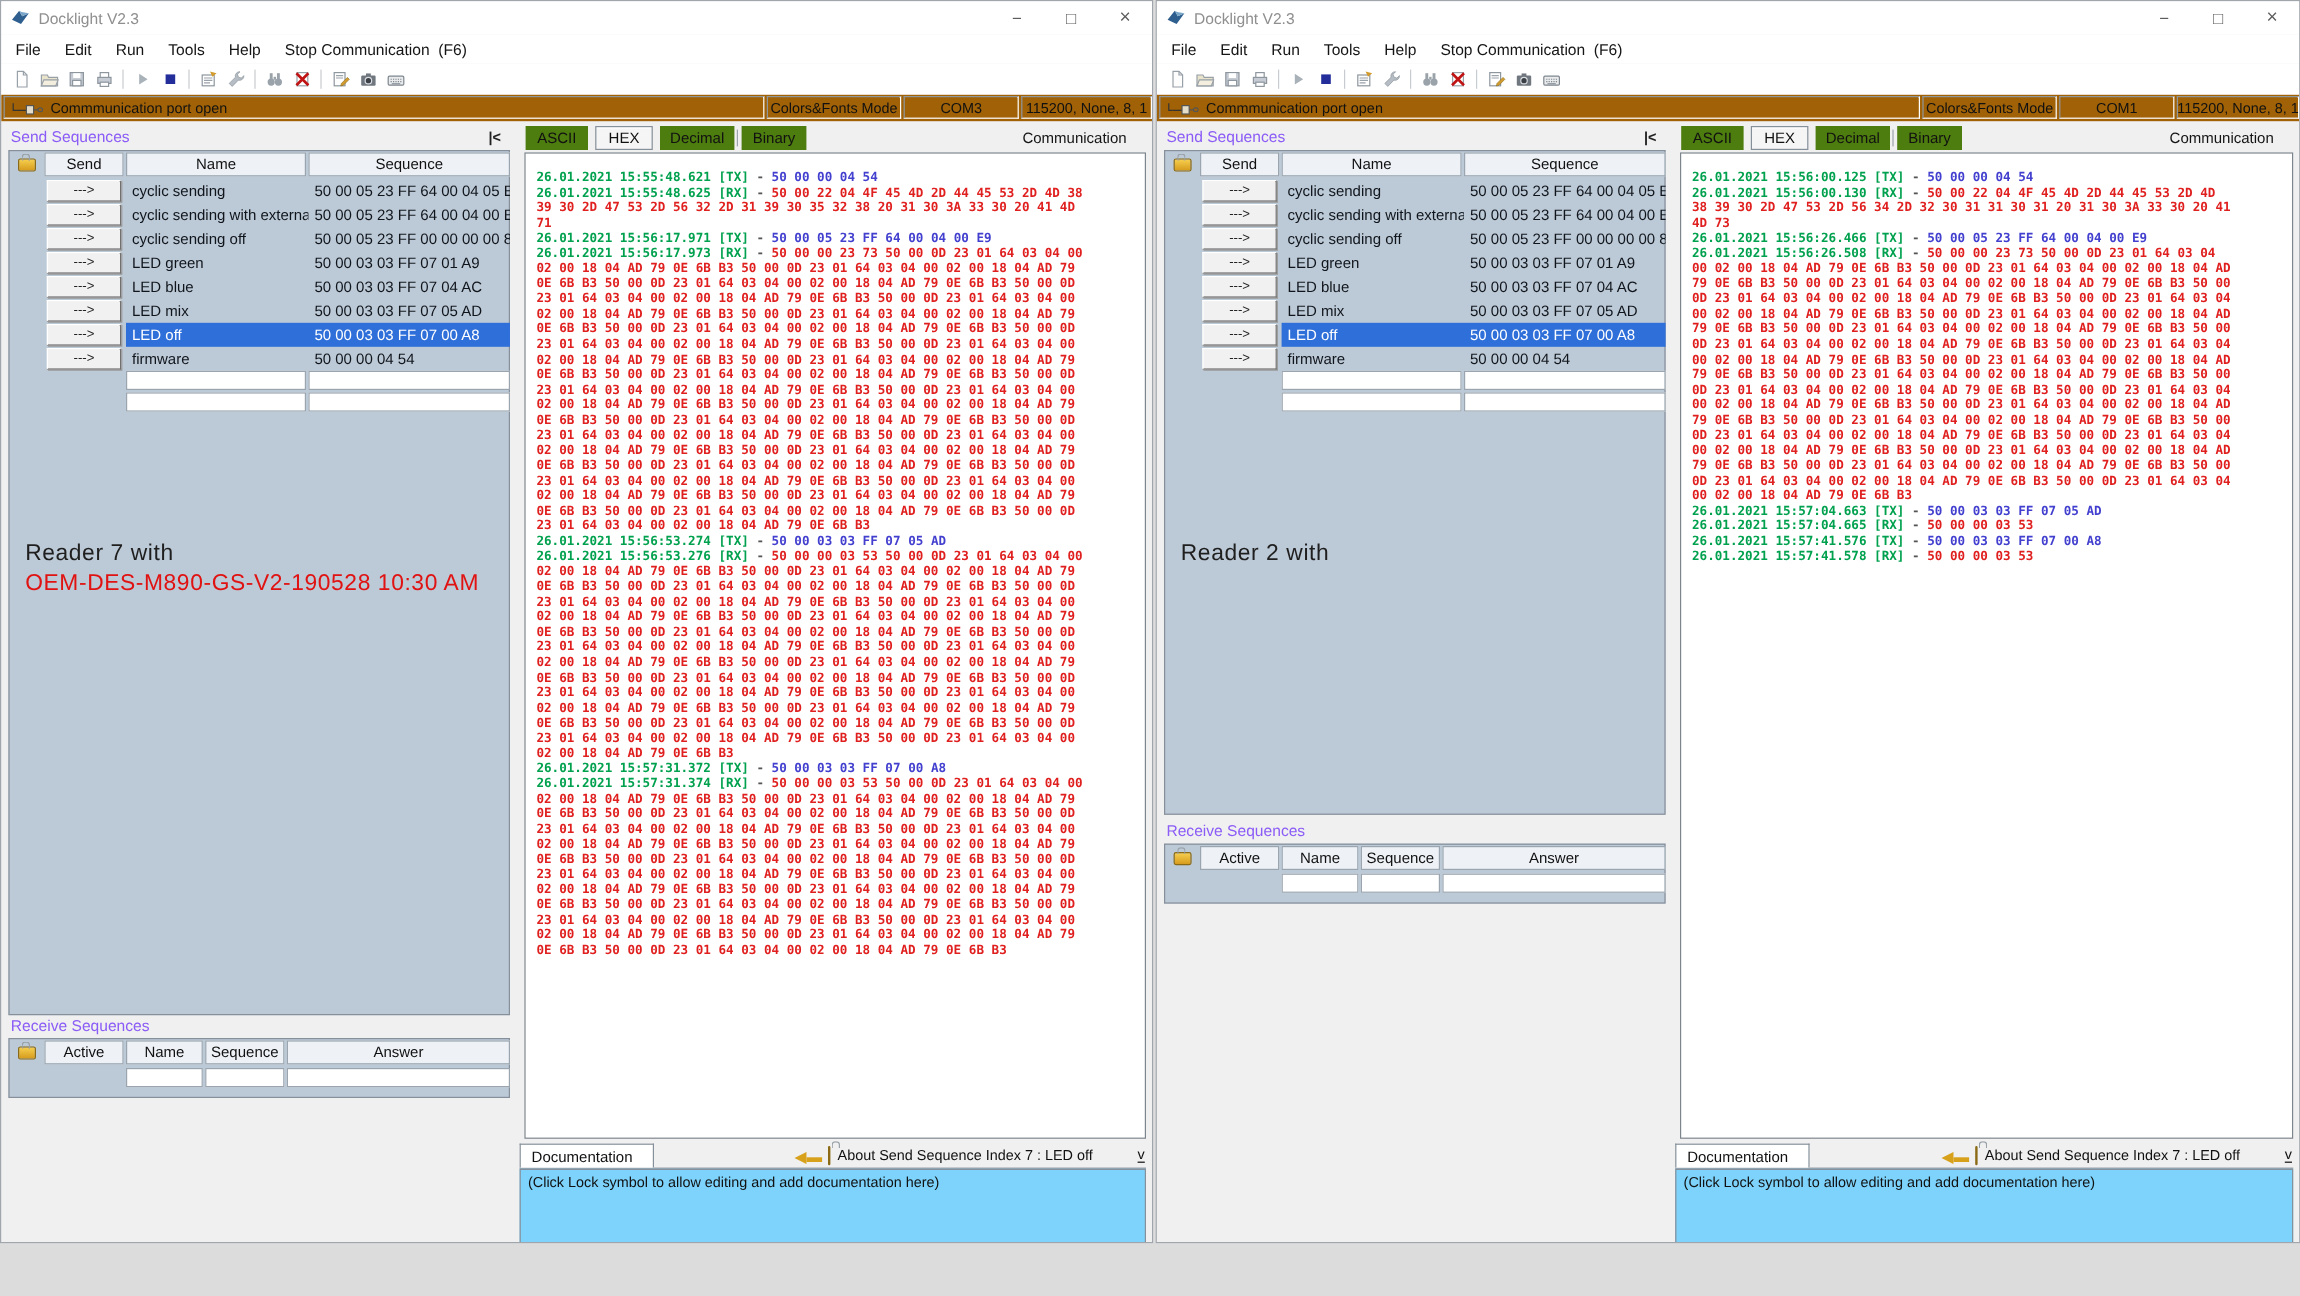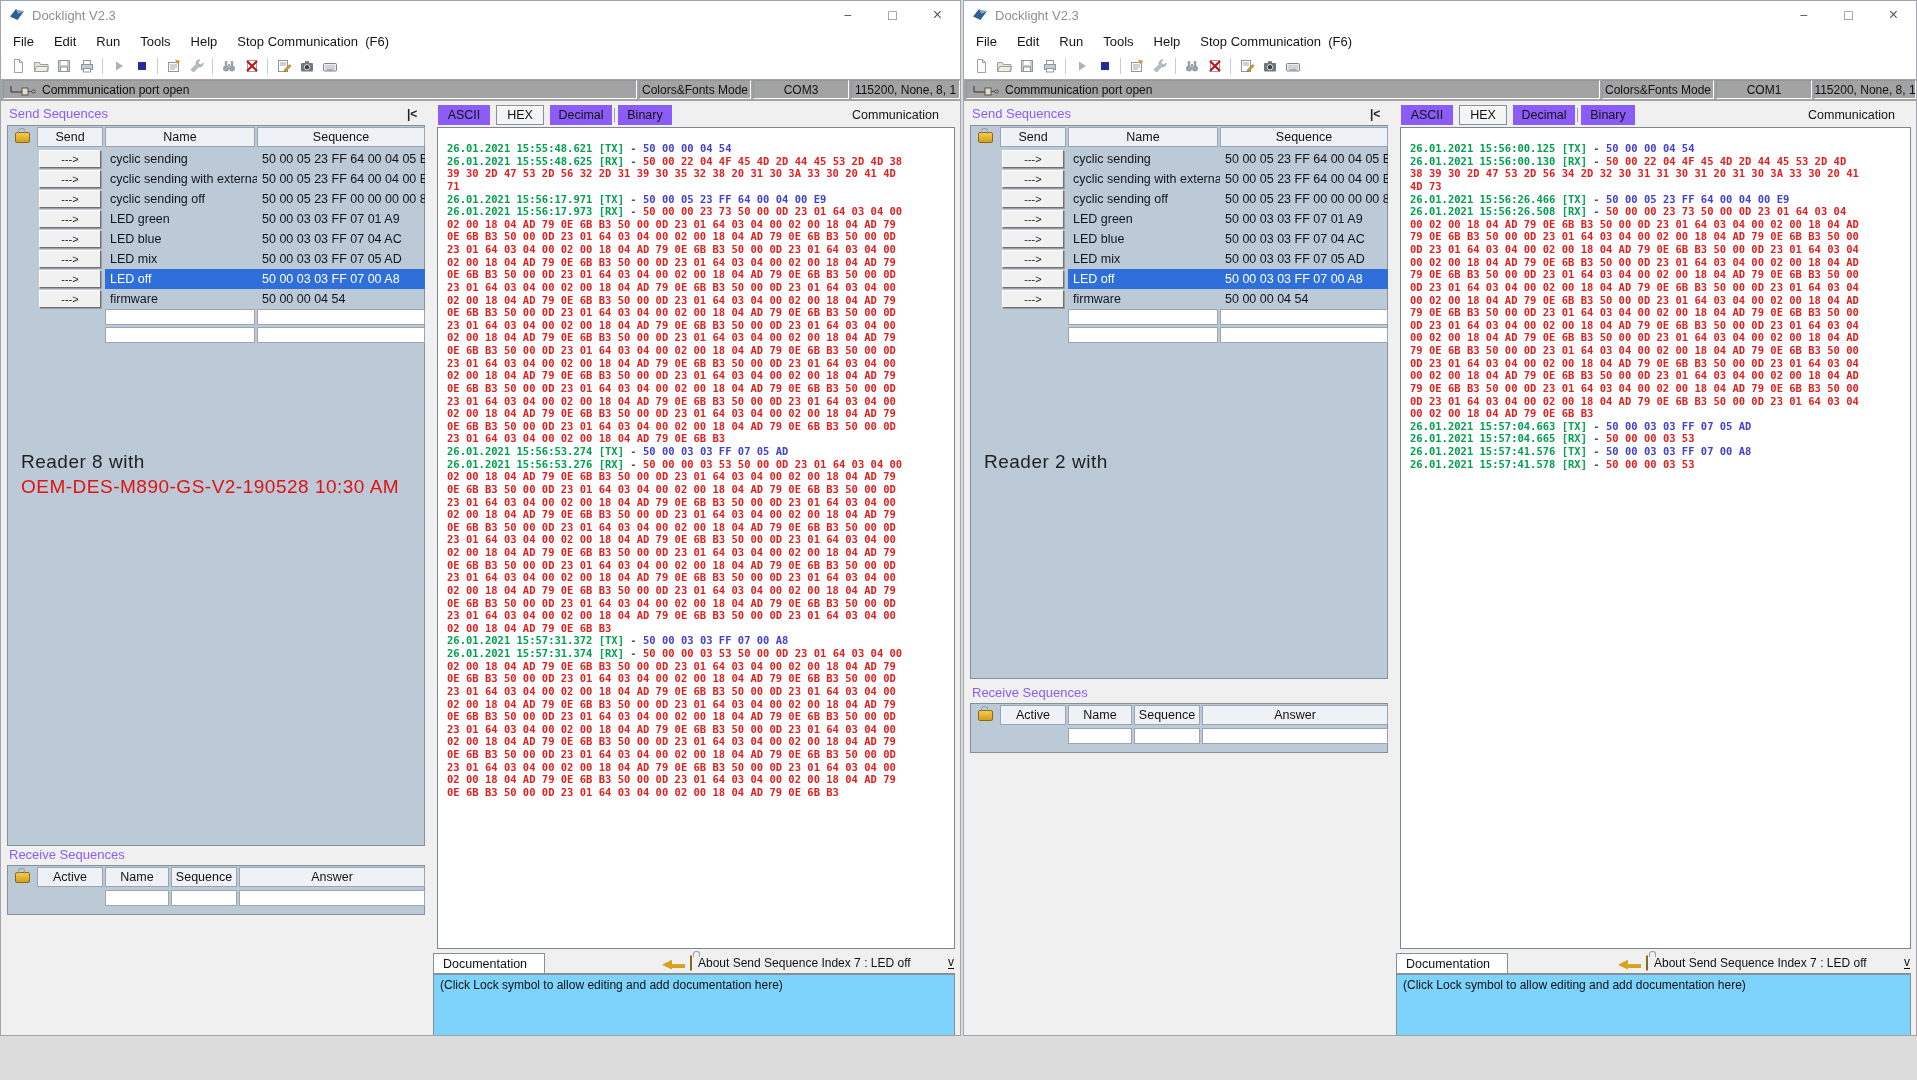--- a/index.html
+++ b/index.html
@@ -8,41 +8,41 @@
   .win{position:absolute;top:0;height:1036px;background:#f0f0f0;border:1px solid #a0a6ac;box-sizing:border-box;overflow:hidden}
   .titlebar{position:absolute;left:0;top:0;right:0;height:28px;background:#ffffff;display:flex;align-items:center}
   .apptitle{color:#8f8f8f;font-size:13px;margin-left:7px}
   .winbtns{margin-left:auto;display:flex;height:28px}
   .winbtn{width:45px;display:flex;align-items:center;justify-content:center;color:#5c5c5c;font-size:14px}
   .menubar{position:absolute;left:0;top:28px;right:0;height:24px;background:#ffffff;display:flex;align-items:center;font-size:13px;color:#151515;padding-left:2px}
   .menuitem{padding:0 10px;white-space:pre}
   .toolbar{position:absolute;left:0;top:52px;right:0;height:26px;background:#ffffff;display:flex;align-items:center;padding-left:5px}
   .tbicon{width:23px;height:20px;display:flex;align-items:center;justify-content:center}
   .tsep{width:1px;height:16px;background:#c8ccd0;margin:0 4px}
-  .statusrow{position:absolute;left:0;top:78px;right:0;height:22px;background:#a3a3a3}
+  .statusrow{position:absolute;left:0;top:78px;right:0;height:22px;background:#a16207}
   .sbox{position:absolute;top:1px;height:19px;border:1px solid;border-color:#8f979e #ffffff #ffffff #8f979e;
         display:flex;align-items:center;box-sizing:border-box;font-size:12px;color:#111;padding:0 6px;white-space:nowrap}
   .sbox.center{justify-content:center}
   .seclabel{position:absolute;font-size:13px;color:#8b5cf6;white-space:nowrap}
   .panel{position:absolute;background:var(--panel);border:1px solid #85909a;box-sizing:border-box}
   .hcell{position:absolute;height:20px;background:#eef2f7;border:1px solid #9aa5af;box-sizing:border-box;
          font-size:12.5px;color:#111;display:flex;align-items:center;justify-content:center;white-space:nowrap}
   .lockcell{position:absolute;height:20px;width:26px;display:flex;align-items:center;justify-content:center}
   .lock{width:13px;height:9px;background:linear-gradient(#f6ce4e,#d79c1d);border:1px solid #8a6a14;border-radius:2px;position:relative}
   .lock:before{content:"";position:absolute;left:2px;top:-5px;width:5px;height:5px;border:1.6px solid #98a0a8;border-bottom:none;border-radius:3px 3px 0 0}
   .sendbtn{position:absolute;width:62px;height:18px;background:#f1f1f1;border:1px solid;border-color:#ffffff #707070 #707070 #ffffff;
            box-shadow:1px 1px 0 #9d9d9d;font-size:11px;color:#222;display:flex;align-items:center;justify-content:center;box-sizing:border-box}
   .cell{position:absolute;height:20px;font-size:12.5px;color:#10151c;display:flex;align-items:center;padding-left:5px;box-sizing:border-box;white-space:nowrap;overflow:hidden}
   .cell.sel{color:#ffffff}
   .selrow{position:absolute;background:var(--sel)}
   .inputcell{position:absolute;background:#ffffff;border:1px solid #9aa5af;box-sizing:border-box;height:16px}
   .collapse{position:absolute;font-size:12px;color:#222;font-weight:bold}
   .anno1{position:absolute;font-size:19px;color:#1f1f1f;letter-spacing:.5px;white-space:nowrap}
   .anno2{position:absolute;font-size:19px;letter-spacing:.5px;white-space:nowrap}
-  .tab{position:absolute;height:20px;font-size:12.5px;color:#111;display:flex;align-items:center;justify-content:center;background:#8b5cf6;box-sizing:border-box}
+  .tab{position:absolute;height:20px;font-size:12.5px;color:#111;display:flex;align-items:center;justify-content:center;background:#4d7c0f;box-sizing:border-box}
   .tab.active{border:1px solid #85909a;background:#f5f5f5;box-shadow:inset 0 1px 0 #fff}
   .tabsep{position:absolute;width:1px;height:14px;background:#9aa2aa;top:3px}
   .commlabel{position:absolute;font-size:12.5px;color:#141414}
   .log{position:absolute;background:#ffffff;border:1px solid #7d858d;box-sizing:border-box;overflow:hidden;
        font-family:"DejaVu Sans Mono",monospace;font-size:10.5px;line-height:12.63px;font-weight:bold;white-space:pre;padding:14px 0 0 9px}
   .logline{height:12.63px}
   .doctab{position:absolute;width:112px;height:20px;background:#ffffff;border:1px solid #85909a;border-bottom:none;
           font-size:12.5px;color:#111;display:flex;align-items:center;padding-left:9px;box-sizing:border-box}
   .docstrip{position:absolute;height:20px;border-bottom:1px solid #85909a}
   .aboutrow{position:absolute;height:20px;display:flex;align-items:center;font-size:12px;color:#111;white-space:nowrap}
@@ -218,21 +218,21 @@
       <span class="sendbtn" style="left:38px;top:269px">---&gt;</span>
       <span class="cell sel" style="left:104px;top:268px;width:152px">LED off</span>
       <span class="cell sel" style="left:256px;top:268px;width:168px">50 00 03 03 FF 07 00 A8</span>
       <span class="sendbtn" style="left:38px;top:289px">---&gt;</span>
       <span class="cell" style="left:104px;top:288px;width:152px">firmware</span>
       <span class="cell" style="left:256px;top:288px;width:168px">50 00 00 04 54</span>
       <span class="inputcell" style="left:104px;top:308px;width:150px"></span>
       <span class="inputcell" style="left:256px;top:308px;width:168px"></span>
       <span class="inputcell" style="left:104px;top:326px;width:150px"></span>
       <span class="inputcell" style="left:256px;top:326px;width:168px"></span>
-      <span class="anno1" style="left:20px;top:450px">Reader 8 with</span>
+      <span class="anno1" style="left:20px;top:450px">Reader 7 with</span>
       <span class="anno2" style="left:20px;top:475px;color:#e01212">OEM-DES-M890-GS-V2-190528 10:30 AM</span>
       <span class="seclabel" style="left:8px;top:846px">Receive Sequences</span>
       <div class="panel" style="left:6px;top:864px;width:418px;height:50px"></div>
       <span class="lockcell" style="left:8px;top:866px">
         <span class="lock"></span>
       </span>
       <span class="hcell" style="left:36px;top:866px;width:66px">Active</span>
       <span class="hcell" style="left:104px;top:866px;width:64px">Name</span>
       <span class="hcell" style="left:170px;top:866px;width:66px">Sequence</span>
       <span class="hcell" style="left:238px;top:866px;width:186px">Answer</span>

